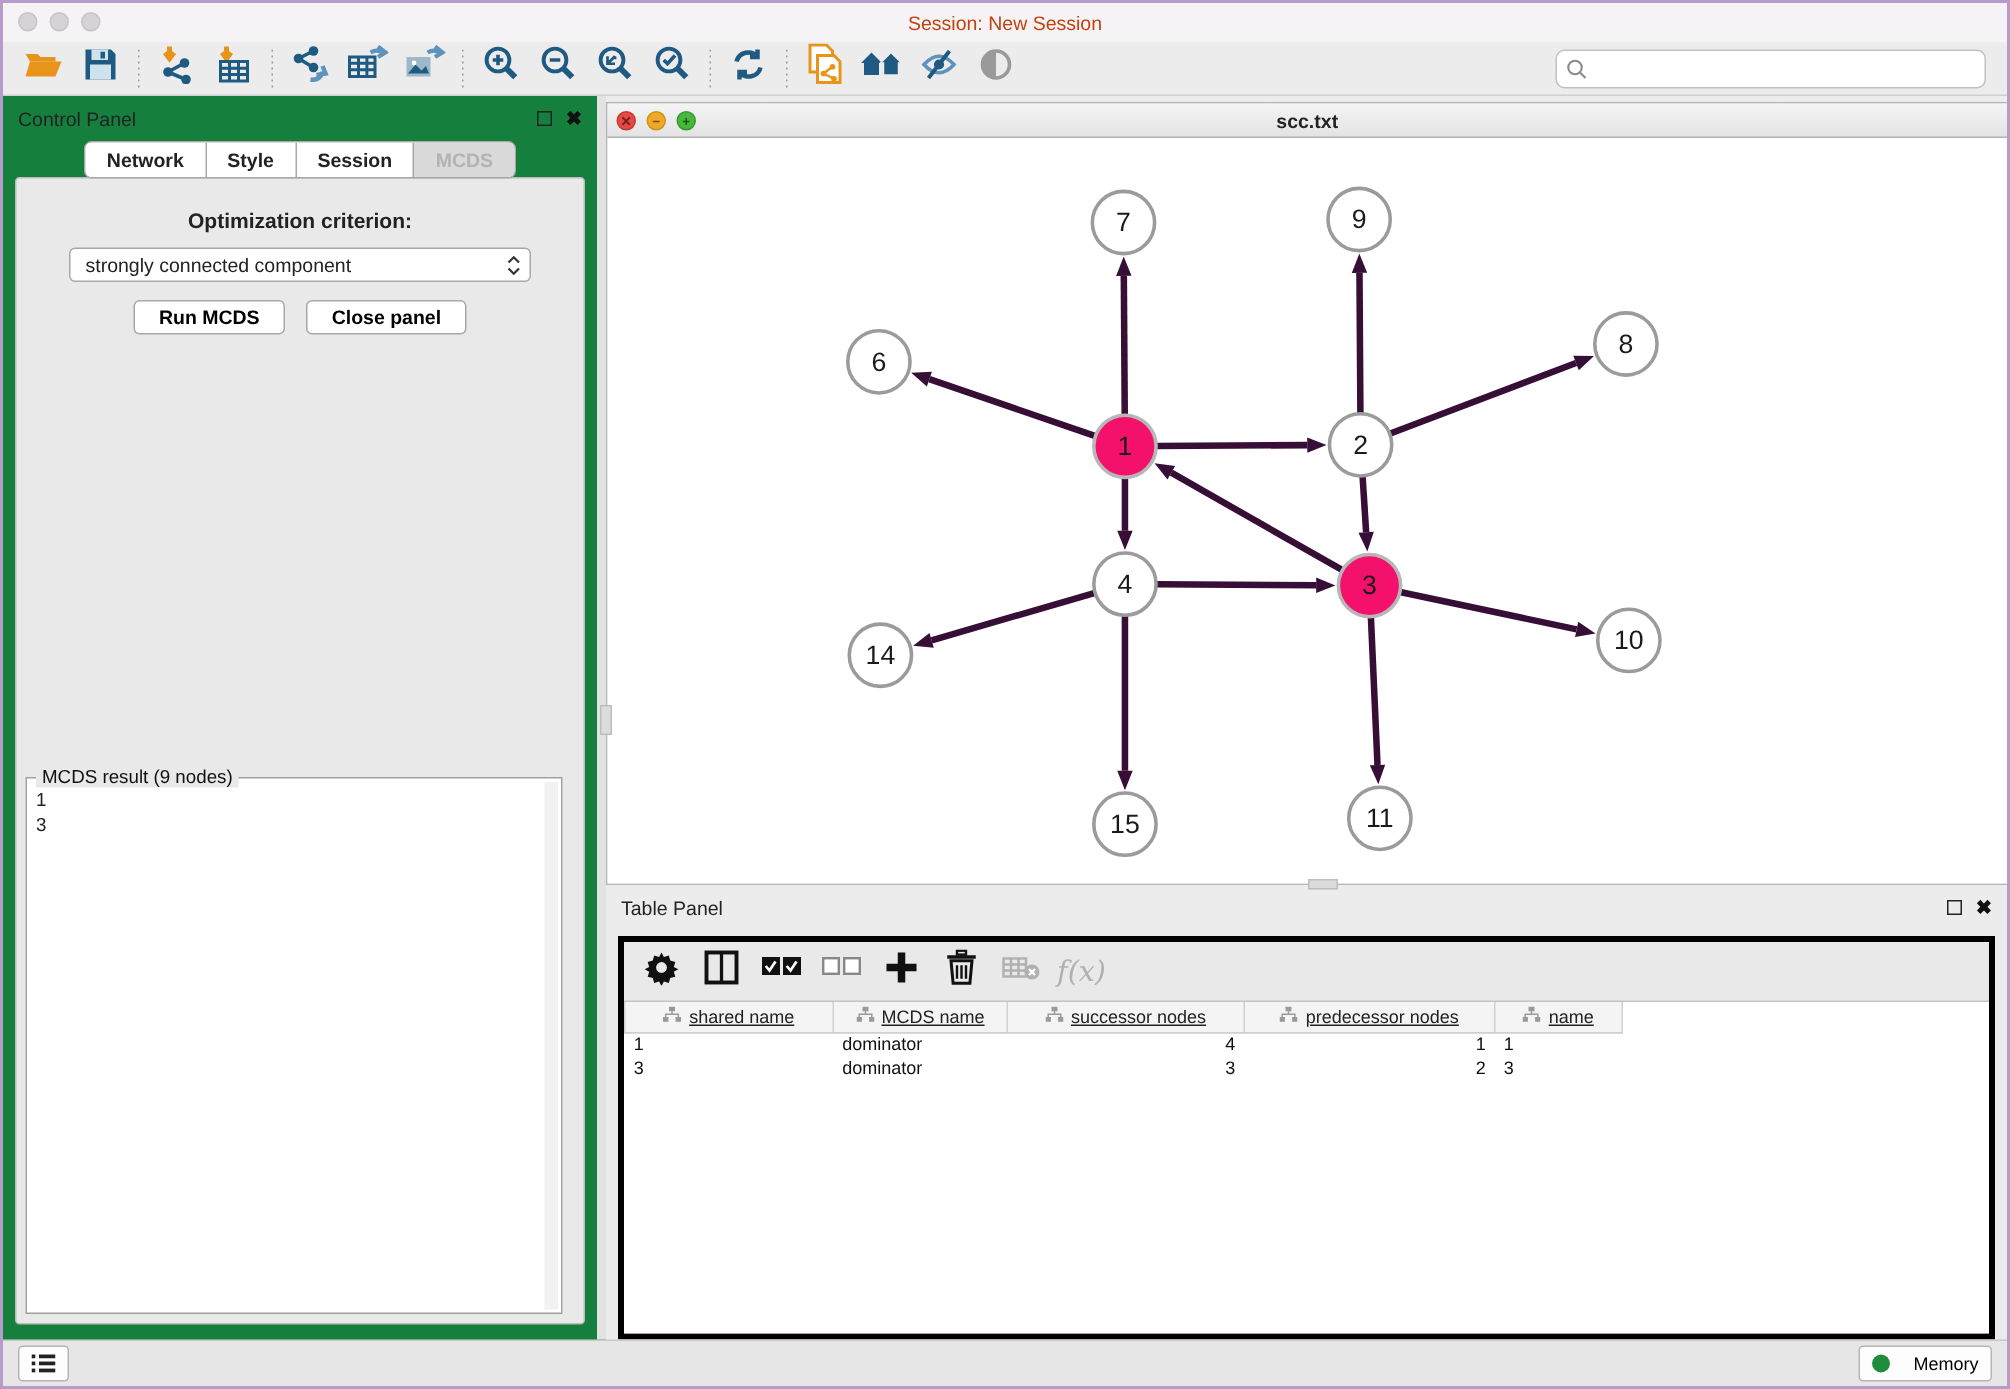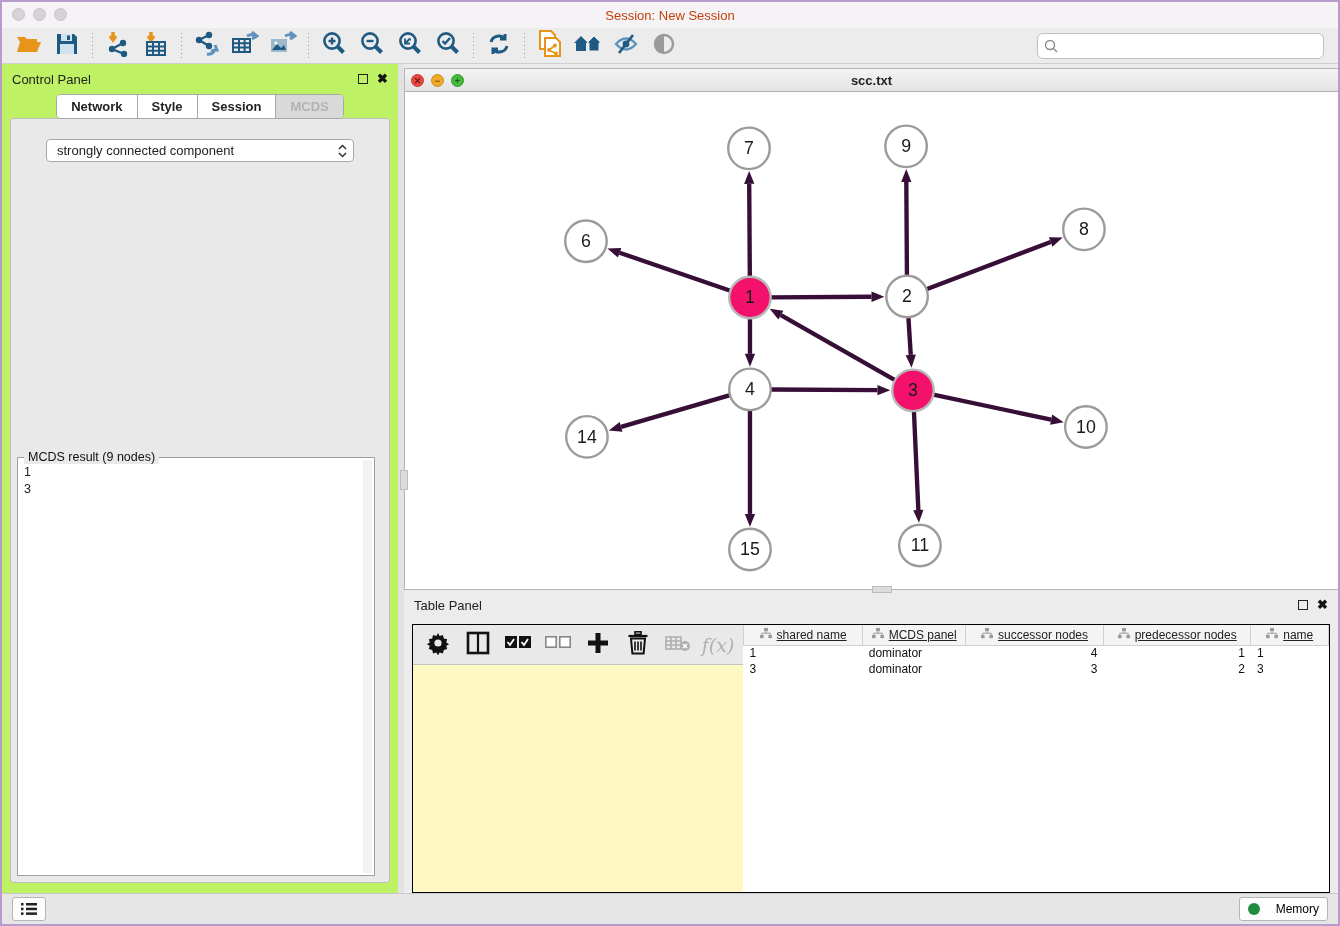--- a/index.html
+++ b/index.html
@@ -25,21 +25,21 @@
   .tb-sep { width:1px; height:26px; margin:0 6px;
     background-image:linear-gradient(#9a9a9a 30%, transparent 30%); background-size:1px 4px; }
   .search-wrap { position:absolute; right:14px; top:5px; }
   .search-input { width:287px; height:26px; border:1px solid #c0c0c0; border-radius:6px;
     background:#fff; padding:0 8px 0 26px; font-size:13px; outline:none; }
   .search-glyph { position:absolute; left:7px; top:6px; }
   
   .main { flex:1 1 auto; display:flex; min-height:0; }
   
   .control-panel { width:402px; flex:0 0 auto; border-right:6px solid #e2e2e2; outline:none;
-    display:flex; flex-direction:column; background:#bef264; position:relative; }
+    display:flex; flex-direction:column; background:#15803d; position:relative; }
   .panel-header { height:30px; display:flex; align-items:center; padding:0 10px; flex:0 0 auto; }
   .panel-title { font-size:13px; color:#222; }
   .panel-header-icons { margin-left:auto; display:flex; gap:9px; align-items:center; }
   .float-icon { width:10px; height:10px; border:1.5px solid #222; display:inline-block; }
   .close-icon { font-size:13px; font-weight:bold; color:#111; line-height:10px; }
   .tabs-row { display:flex; justify-content:center; flex:0 0 auto; margin-bottom:-1px; position:relative; z-index:2; }
   .seg { display:flex; border:1px solid #a8a8a8; border-radius:5px; overflow:hidden; background:#fff; }
   .seg .tab { padding:4px 14px; font-size:13px; font-weight:bold; background:#fff; border-right:1px solid #a8a8a8; cursor:default; }
   .seg .tab:last-child { border-right:none; }
   .seg .tab.active { background:#d9d9d9; color:#b3b3b3; }
@@ -71,22 +71,22 @@
   .nl.green { background:#46b93c; border:1px solid #36982e; }
   .net-title { font-size:13px; font-weight:bold; color:#222; }
   .canvas { flex:1 1 auto; background:#fff; position:relative; min-height:0; }
   .canvas svg { width:100%; height:100%; display:block; }
   .splitter-handle-v { position:absolute; left:-5px; top:378px; width:8px; height:20px;
     background:#dcdcdc; border:1px solid #bdbdbd; z-index:3; }
   .splitter-handle-h { position:absolute; left:50%; bottom:-4px; width:20px; height:7px;
     background:#dcdcdc; border:1px solid #bdbdbd; z-index:3; }
   
   .table-panel { height:303px; flex:0 0 auto; display:flex; flex-direction:column; background:#ececec; }
-  .tp-content { margin:4px 8px 0 8px; border:1px solid #000000; background:#fef9c3;
-    flex:1 1 auto; display:flex; flex-direction:row; min-height:0; }
+  .tp-content { margin:4px 8px 0 8px; border:4px solid #000000; background:#ec4899;
+    flex:1 1 auto; display:flex; flex-direction:column; min-height:0; }
   .tp-toolbar { height:40px; background:#e9e9e9; border-bottom:1px solid #c4c4c4;
     display:flex; align-items:center; gap:10px; padding:0 10px; flex:0 0 auto; }
   .tp-btn { width:30px; height:30px; display:flex; align-items:center; justify-content:center; cursor:default; }
   .fx { font-family:"DejaVu Serif", serif; font-style:italic; font-size:19px; color:#b0b0b0; }
   .grid-wrap { flex:1 1 auto; overflow:hidden; background:#fff; }
   table.grid { border-collapse:collapse; font-size:12px; table-layout:fixed; }
   table.grid th { background:#f4f4f4; border:1px solid #d0d0d0; border-top:none; font-weight:normal;
     height:20px; padding:0 4px; color:#222;text-decoration:underline; }
   .th-inner { display:flex; align-items:center; justify-content:center; gap:5px; }
   table.grid td { height:16px; padding:0 6px; color:#111; }
@@ -265,28 +265,33 @@
     </div>
     <div class="tabs-row">
       <div class="seg" id="cp-tabs">
           <div class="tab">Network</div>
           <div class="tab">Style</div>
           <div class="tab">Session</div>
           <div class="tab active">MCDS</div>
         </div>
     </div>
     <div class="cp-content">
+      <div class="opt-label">Optimization criterion:</div>
       <div class="dropdown">
         <span>strongly connected component</span>
         <span class="dd-arrows">
           <svg width="9" height="14" viewBox="0 0 9 14">
               <polyline points="1,5 4.5,1.5 8,5" fill="none" stroke="#333" stroke-width="1.5"></polyline>
               <polyline points="1,9 4.5,12.5 8,9" fill="none" stroke="#333" stroke-width="1.5"></polyline>
             </svg>
         </span>
+      </div>
+      <div class="btn-row">
+        <button class="push-btn">Run MCDS</button>
+        <button class="push-btn">Close panel</button>
       </div>
       <div class="result-box">
         <span class="result-legend">MCDS result (9 nodes)</span>
         <div class="result-text">1
 3</div>
         <div class="result-scroll"></div>
       </div>
     </div>
   </div>
 
@@ -469,21 +474,21 @@
                     </span>
                   </th>
                   <th>
                     <span class="th-inner">
                       <span><svg width="12" height="11" viewBox="0 0 12 11">
                           <rect x="4" y="0" width="4" height="3.2" fill="#9a9a9a"></rect>
                           <rect x="0" y="7" width="3.6" height="3.2" fill="#9a9a9a"></rect>
                           <rect x="8.4" y="7" width="3.6" height="3.2" fill="#9a9a9a"></rect>
                           <path d="M6 3.2 v2 M1.8 7 v-1.8 h8.4 V7" stroke="#9a9a9a" fill="none"></path>
                         </svg></span>
-                      <span>MCDS panel</span>
+                      <span>MCDS name</span>
                     </span>
                   </th>
                   <th>
                     <span class="th-inner">
                       <span><svg width="12" height="11" viewBox="0 0 12 11">
                           <rect x="4" y="0" width="4" height="3.2" fill="#9a9a9a"></rect>
                           <rect x="0" y="7" width="3.6" height="3.2" fill="#9a9a9a"></rect>
                           <rect x="8.4" y="7" width="3.6" height="3.2" fill="#9a9a9a"></rect>
                           <path d="M6 3.2 v2 M1.8 7 v-1.8 h8.4 V7" stroke="#9a9a9a" fill="none"></path>
                         </svg></span>

